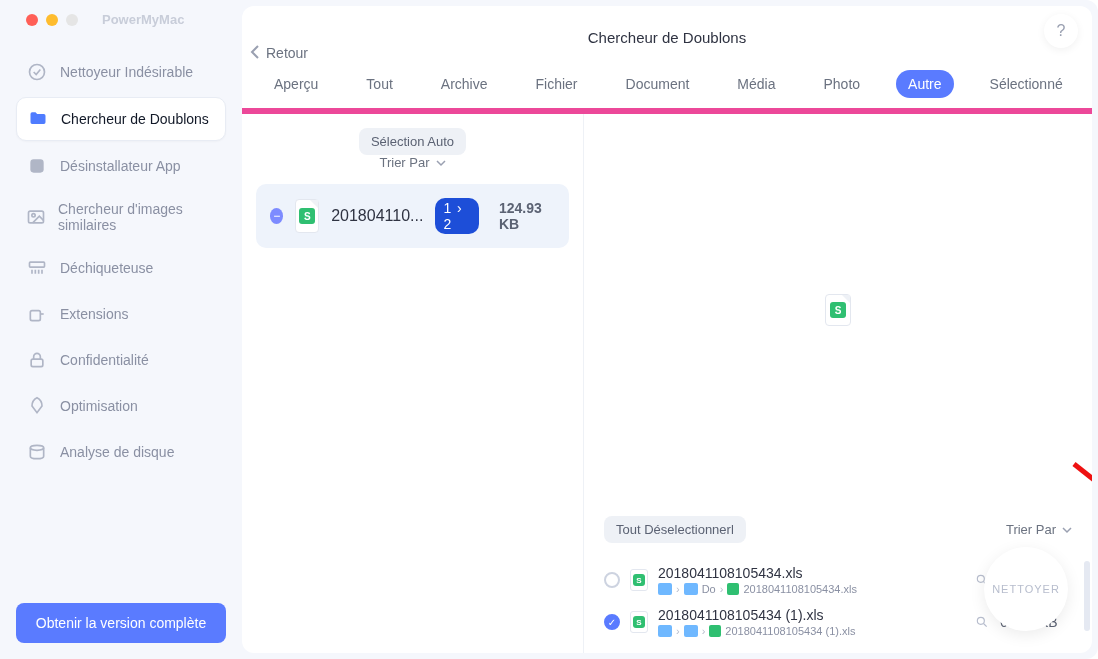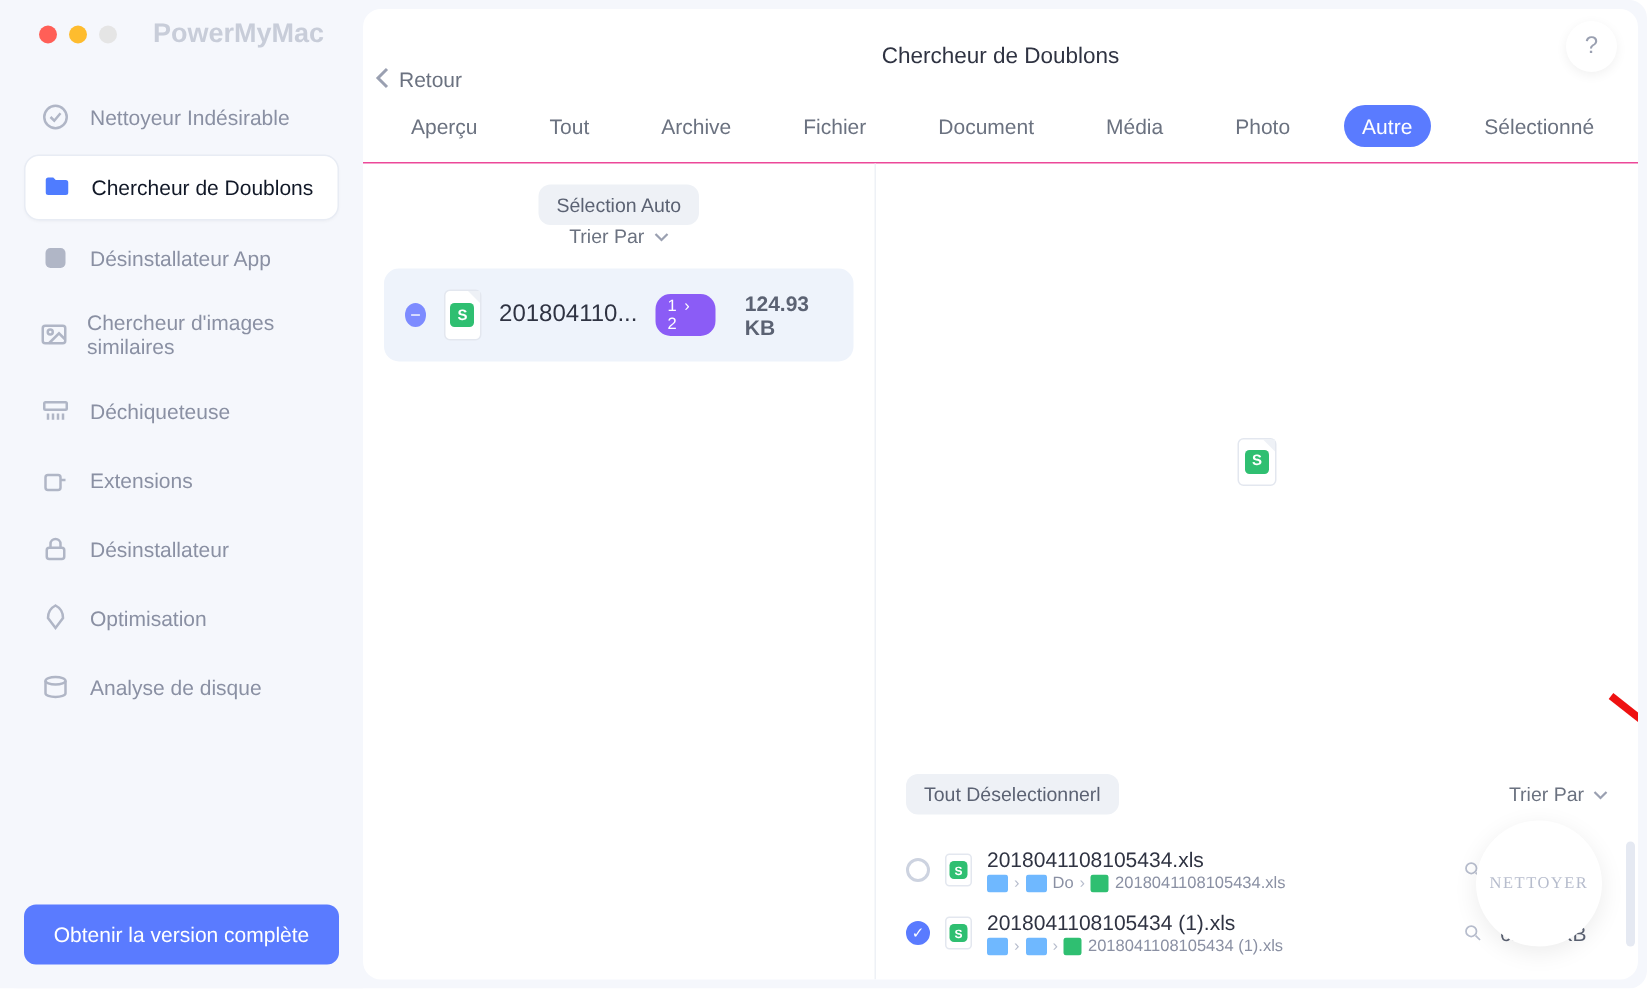--- a/index.html
+++ b/index.html
@@ -4,69 +4,69 @@
 <style>
 * { margin: 0; padding: 0; box-sizing: border-box; font-family: -apple-system, BlinkMacSystemFont, "Segoe UI", sans-serif; }
 body { background: #fff; width: 1098px; height: 659px; overflow: hidden; }
 .window { width: 1098px; height: 659px; background: #f5f7fc; border-radius: 12px; display: flex; position: relative; }
 .sidebar { width: 242px; background: #f5f7fc; display: flex; flex-direction: column; padding: 12px 16px 16px 16px; }
 .traffic-lights { display: flex; gap: 8px; margin-bottom: 18px; padding-left: 10px; align-items: center; }
 .light { width: 12px; height: 12px; border-radius: 50%; }
 .light.red { background: #ff5f57; }
 .light.yellow { background: #febc2e; }
 .light.green-d { background: #e5e5e5; }
-.brand { color: #c8cdd9; font-size: 18px; font-weight: 600; margin-left: 16px; }
+.brand { color: #c8cdd9; font-size: 13px; font-weight: 600; margin-left: 16px; }
 .nav { flex: 1; display: flex; flex-direction: column; gap: 4px; margin-top: 6px; }
 .nav-item { display: flex; align-items: center; gap: 12px; padding: 10px 10px; border-radius: 10px; color: #3a3f52; font-size: 14px; cursor: pointer; }
 .nav-item.active { background: #fff; color: #111827; border: 1px solid #e8ecf4; box-shadow: 0 1px 2px rgba(0,0,0,.03); font-weight: 500; }
 .nav-item.muted { color: #8a90a3; }
 .nav-icon { width: 22px; height: 22px; display:flex; align-items:center; justify-content:center; color:#b0b6c6; }
 .nav-item.active .nav-icon { color:#4f7cff; }
 .full-btn { margin-top: 12px; background: #5a7bff; color: #fff; border: none; border-radius: 8px; padding: 12px 14px; font-size: 14px; cursor: pointer; }
 .main { flex: 1; background: #fff; border-radius: 12px; margin: 6px 6px 6px 0; display: flex; flex-direction: column; position: relative; overflow: hidden; }
 .topbar { display: flex; align-items: center; padding: 10px 16px 0 8px; height: 52px; position: relative; }
 .back { display: flex; gap: 6px; color: #6b7280; font-size: 14px; cursor: pointer; margin-top: 31px; }
 .title { position: absolute; left: 0; right: 0; text-align: center; color: #2f3342; font-size: 15px; pointer-events: none; }
 .help { position: absolute; right: 14px; top: 8px; width: 34px; height: 34px; border-radius: 50%; background: #fff; box-shadow: 0 2px 8px rgba(0,0,0,.06); display: flex; align-items: center; justify-content: center; color: #9aa0b1; font-size: 16px; cursor: pointer; }
-.tabs { display: flex; gap: 24px; padding: 12px 20px 10px 20px; align-items: flex-start; border-bottom: 1px solid #ec4899; }
+.tabs { display: flex; gap: 24px; padding: 12px 20px 10px 20px; align-items: flex-start; border-bottom: 6px solid #ec4899; }
 .tab { color: #6b7280; font-size: 14px; padding: 6px 12px; border-radius: 14px; cursor: pointer; }
 .tab.active { background: #5a7bff; color: #fff; }
 .content { flex: 1; display: flex; }
 .left-pane { width: 342px; border-right: 1px solid #eef1f6; padding: 14px; display: flex; flex-direction: column; }
 .lp-toolbar { display: flex; align-items: center; justify-content: space-between; margin-bottom: 14px; flex-direction: column; }
 .pill { background: #eef1f6; color: #5b6273; font-size: 13px; padding: 6px 12px; border-radius: 8px; cursor: pointer; }
 .sort { display: flex; align-items: center; gap: 4px; color: #6b7280; font-size: 13px; cursor: pointer; }
 .dup-card { background: #eef3fb; border-radius: 10px; padding: 14px; display: flex; align-items: center; gap: 12px; cursor: pointer; }
 .minus { width: 16px; height: 16px; border-radius: 50%; background: #7d8bff; color: #fff; display: flex; align-items: center; justify-content: center; font-size: 12px; line-height: 1; }
 .filebadge { width: 28px; height: 34px; background: #fff; border: 1px solid #e3e7ef; border-radius: 4px; position: relative; display:flex; align-items:center; justify-content:center; }
 .filebadge::before { content: ""; position: absolute; right: 0; top: 0; border-top: 8px solid #eef1f6; border-left: 8px solid transparent; }
 .xls-mark { width: 16px; height: 16px; background: #2fbf71; border-radius: 3px; color:#fff; font-size:10px; display:flex;align-items:center;justify-content:center; font-weight:700;}
 .dup-name { font-size: 16px; color: #2f3342; flex: 0 0 auto; max-width: 96px; overflow: hidden; text-overflow: ellipsis; white-space: nowrap; }
-.count-pill { background: #8b5cf6; color: #fff; font-size: 11px; border-radius: 10px; padding: 2px 8px; letter-spacing: 1px; }
+.count-pill { background: #1d4ed8; color: #fff; font-size: 14px; border-radius: 10px; padding: 2px 8px; letter-spacing: 1px; }
 .dup-size { margin-left: 8px; font-size: 14px; color: #5b6273; font-weight: bold; }
 .right-pane { flex: 1; display: flex; flex-direction: column; }
 .preview { flex: 1; display: flex; align-items: center; justify-content: center; }
 .preview .filebadge { width: 26px; height: 32px; }
 .detail-bar { display: flex; align-items: center; justify-content: space-between; padding: 10px 20px; }
 .file-list { padding: 6px 14px 10px 14px; position: relative; }
 .frow { display: flex; align-items: center; gap: 10px; padding: 6px 6px; }
 .chk { width: 16px; height: 16px; border-radius: 50%; border: 2px solid #cdd3e0; background: #fff; display:flex;align-items:center;justify-content:center;}
 .chk.checked { background: #5a7bff; border-color: #5a7bff; color: #fff; font-size: 10px; }
 .ficon { width: 18px; height: 22px; background:#fff; border:1px solid #e3e7ef; border-radius:3px; position: relative; display:flex;align-items:center;justify-content:center;}
 .ficon .xls-mark { width:12px;height:12px;font-size:8px;}
 .fmeta { display:flex; flex-direction:column; gap:2px; flex:1; min-width:0;}
 .fname { font-size: 14px; color: #2f3342; }
 .fpath { display:flex; align-items:center; gap:4px; font-size: 11px; color: #8a90a3; white-space:nowrap; overflow:hidden; }
 .folder-i { width:14px;height:12px;background:#6fb8ff;border-radius:2px; }
 .arrsm { color:#b7bdcd; }
 .xls-sm { width:12px;height:12px;background:#2fbf71;border-radius:2px; }
 .mag { width:16px;height:16px; color:#b7bdcd; display:flex;align-items:center;justify-content:center;}
 .fsize { font-size: 14px; color: #5b6273; min-width: 72px; }
 .vscroll { position:absolute; right:2px; top:8px; width:6px; height:70px; background:#e5e9f2; border-radius:3px; }
-.clean-btn { position: absolute; right: 24px; bottom: 22px; width: 84px; height: 84px; border-radius: 50%; background: #fff; box-shadow: 0 4px 16px rgba(0,0,0,.08); display:flex; align-items:center; justify-content:center; color:#b7bdcd; font-size:11px; letter-spacing:1px; cursor:pointer;font-family:Liberation Serif, serif; }
+.clean-btn { position: absolute; right: 24px; bottom: 22px; width: 84px; height: 84px; border-radius: 50%; background: #fff; box-shadow: 0 4px 16px rgba(0,0,0,.08); display:flex; align-items:center; justify-content:center; color:#b7bdcd; font-size:11px; letter-spacing:1px; cursor:pointer; }
 .arrow-annot { position: absolute; left: 602px; top: 403px; width: 360px; height: 180px; pointer-events: none; }
 .chev { margin-left:2px; }
 </style>
 </head>
 <body>
 
 <div class="window">
 
   <aside class="sidebar">
     <div class="traffic-lights">
@@ -130,21 +130,21 @@
           </span>
         <span>Extensions</span>
       </div>
       <div class="nav-item muted">
         <span class="nav-icon">
             <svg width="20" height="20" viewBox="0 0 24 24" fill="none" stroke="currentColor" stroke-width="2">
               <rect x="5" y="11" width="14" height="9" rx="2"></rect>
               <path d="M8 11V8a4 4 0 018 0v3"></path>
             </svg>
           </span>
-        <span>Désinstallateur</span>
+        <span>Confidentialité</span>
       </div>
       <div class="nav-item muted">
         <span class="nav-icon">
             <svg width="20" height="20" viewBox="0 0 24 24" fill="none" stroke="currentColor" stroke-width="2">
               <path d="M12 2c4 2 6 6 6 10l-6 8-6-8c0-4 2-8 6-10z"></path>
             </svg>
           </span>
         <span>Optimisation</span>
       </div>
       <div class="nav-item muted">

